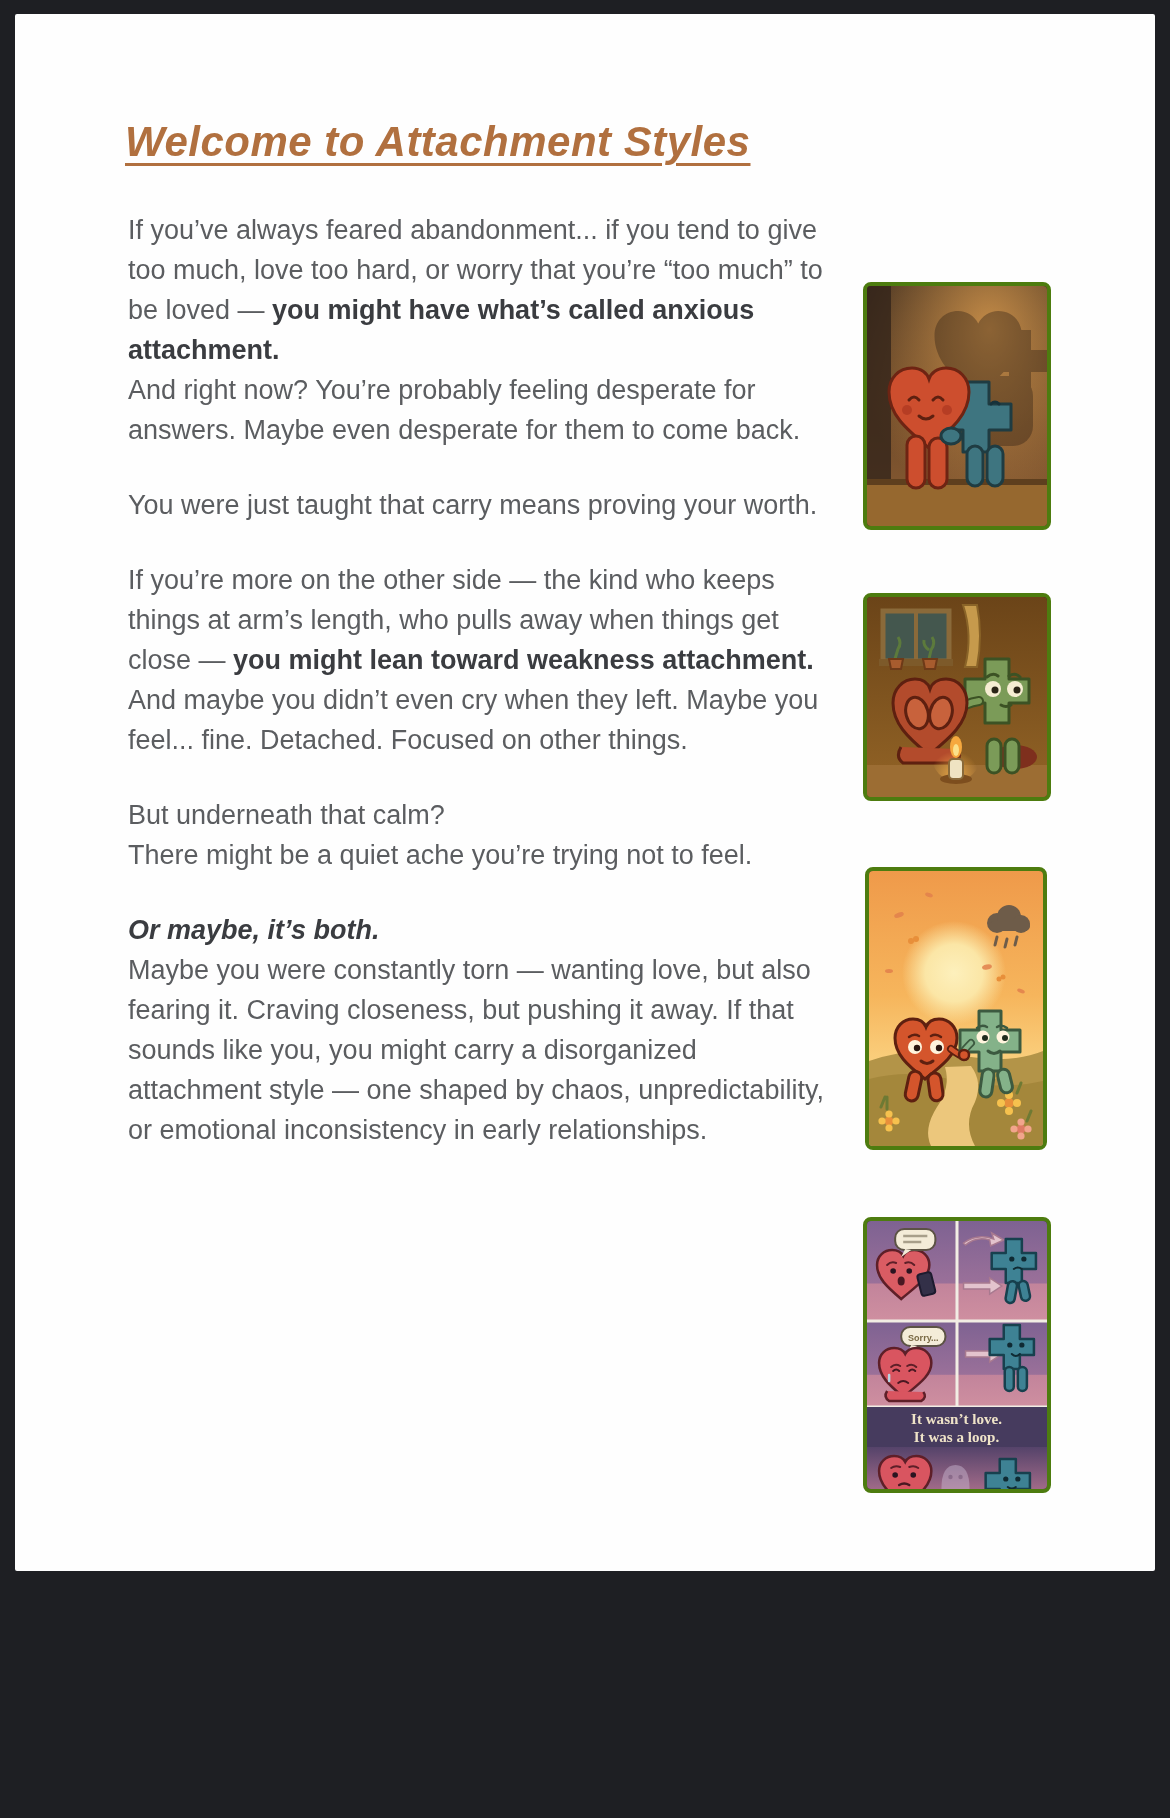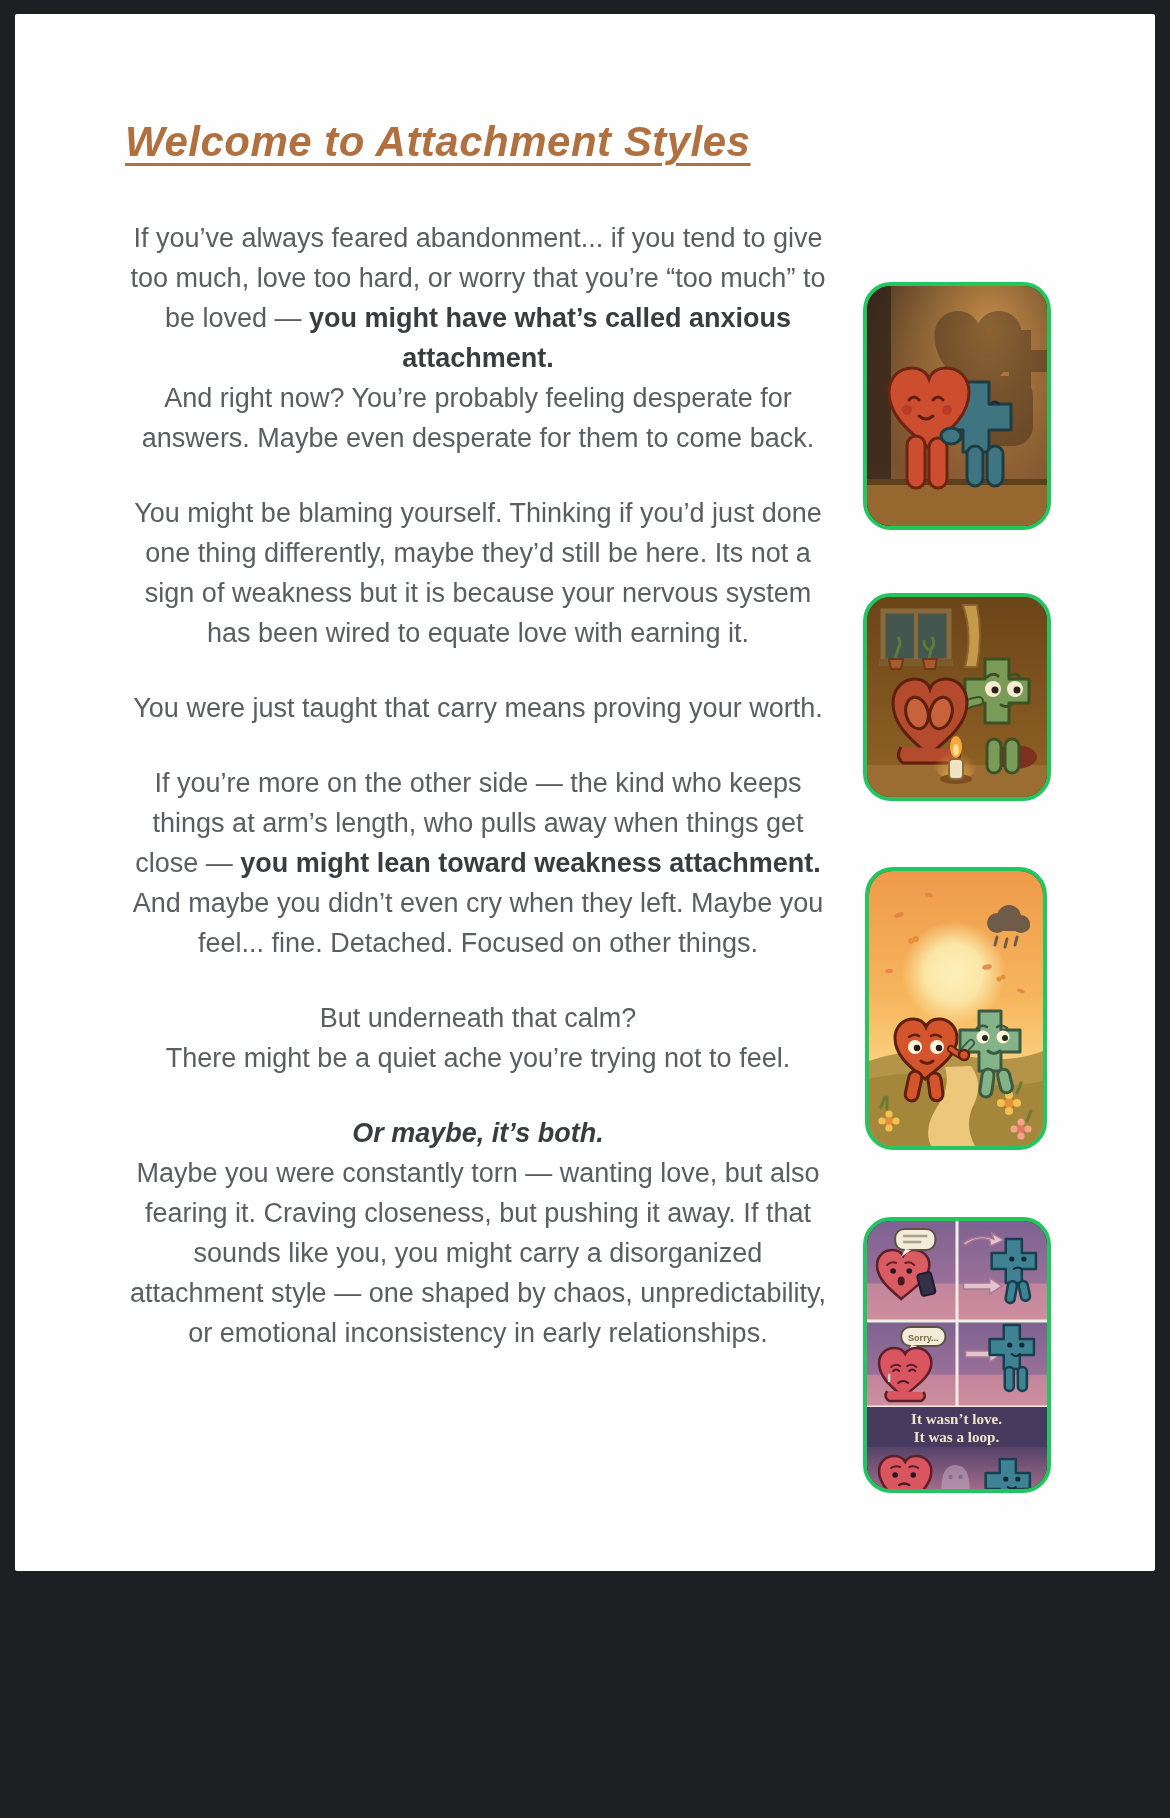--- a/index.html
+++ b/index.html
@@ -1,42 +1,41 @@
 <!DOCTYPE html>
 <html><head>
 <meta charset="utf-8">
 <style>
   html,body{margin:0;padding:0;}
   body{background:#1e1f23;font-family:"Liberation Sans",sans-serif;}
   .frame{position:relative;width:1170px;height:1589px;background:#1e1f23;box-sizing:border-box;padding:14px 15px 18px 15px;}
   .page{position:relative;width:100%;height:100%;background:#fefefe;border-radius:2px;overflow:hidden;}
   .page-title{position:absolute;left:110px;top:104px;font-size:42px;font-weight:bold;font-style:italic;letter-spacing:.5px;color:#b1703f;text-decoration:underline;text-underline-offset:7px;text-decoration-thickness:3px;}
   .body-text{position:absolute;left:113px;top:196px;width:700px;}
-  .body-text p{margin:8px 0 35px 0;font-size:27px;line-height:40px;color:#5b5d60;white-space:pre-wrap;text-align:center;}
+  .body-text p{margin:0 0 35px 0;font-size:27px;line-height:40px;color:#5b5d60;white-space:pre-wrap;}
   .body-text .b{font-weight:bold;color:#3a3c40;}
   .body-text .i{font-style:italic;}
-  .card{position:absolute;left:848px;width:180px;border:4px solid #22c55e;border-radius:28px;overflow:hidden;background:#222;}
+  .card{position:absolute;left:848px;width:180px;border:4px solid #4d7c0f;border-radius:8px;overflow:hidden;background:#222;}
   .card svg{display:block;width:100%;height:100%;}
   #card1{top:268px;height:240px;}
   #card2{top:579px;height:200px;}
   #card3{top:853px;height:275px;left:850px;width:174px;}
   #card4{top:1203px;height:268px;}
 </style>
 </head>
 <body>
 
 <div class="frame">
   <div class="page">
 
     <div class="page-title">Welcome to Attachment Styles</div>
 
     <div class="body-text">
         <p><span>If you’ve always feared abandonment... if you tend to give too much, love too hard, or worry that you’re “too much” to be loved — </span><span class="b">you might have what’s called anxious attachment.</span><span>
 And right now? You’re probably feeling desperate for answers. Maybe even desperate for them to come back.</span></p>
-        <p><span>You might be blaming yourself. Thinking if you’d just done one thing differently, maybe they’d still be here. Its not a sign of weakness but it is because your nervous system has been wired to equate love with earning it.</span></p>
         <p><span>You were just taught that carry means proving your worth.</span></p>
         <p><span>If you’re more on the other side — the kind who keeps things at arm’s length, who pulls away when things get close — </span><span class="b">you might lean toward weakness attachment.</span><span>
 And maybe you didn’t even cry when they left. Maybe you feel... fine. Detached. Focused on other things.</span></p>
         <p><span>But underneath that calm?
 There might be a quiet ache you’re trying not to feel.</span></p>
         <p><span class="b i">Or maybe, it’s both.</span><span>
 Maybe you were constantly torn — wanting love, but also fearing it. Craving closeness, but pushing it away. If that sounds like you, you might carry a disorganized attachment style — one shaped by chaos, unpredictability, or emotional inconsistency in early relationships.</span></p>
       </div>
 
     <div class="card" id="card1">

